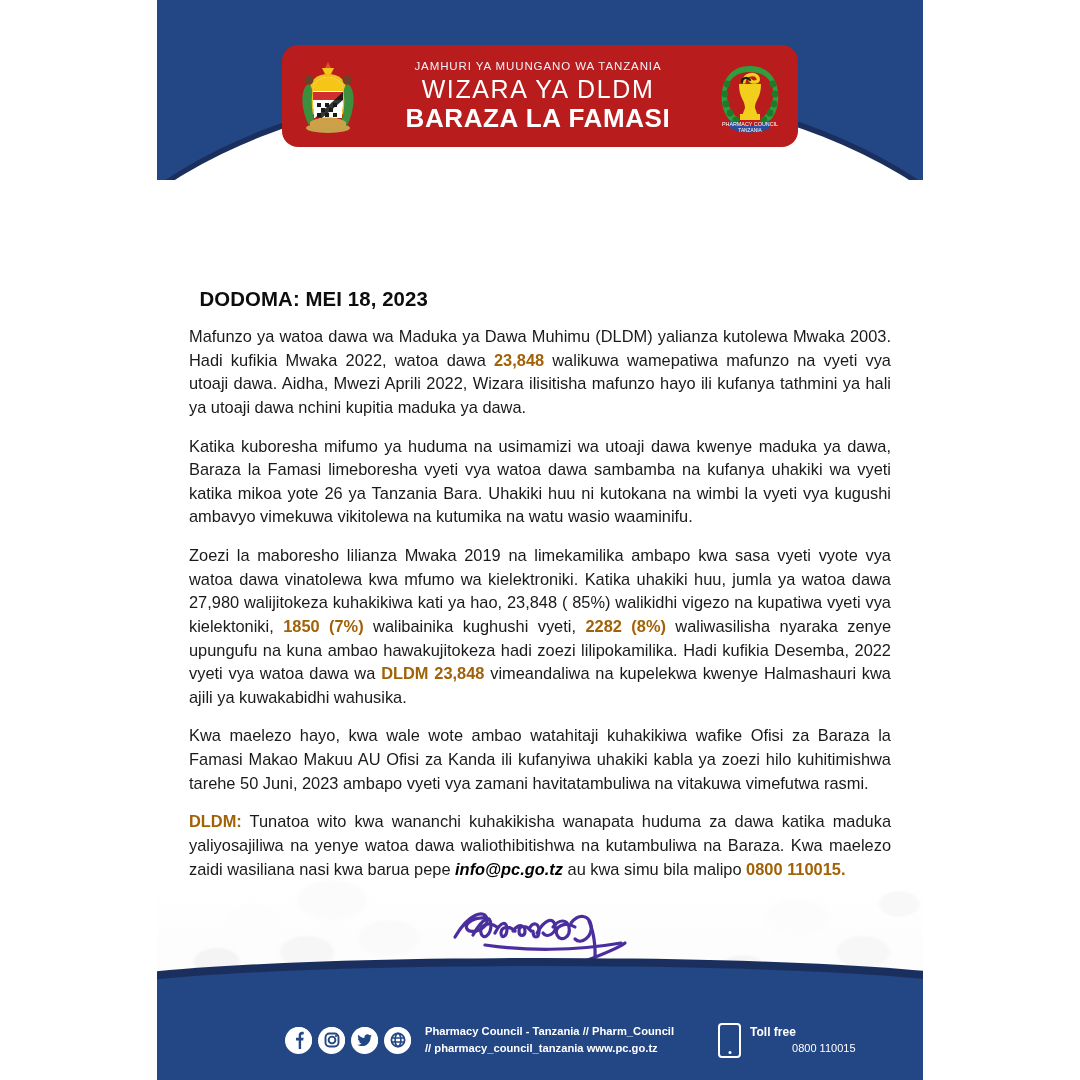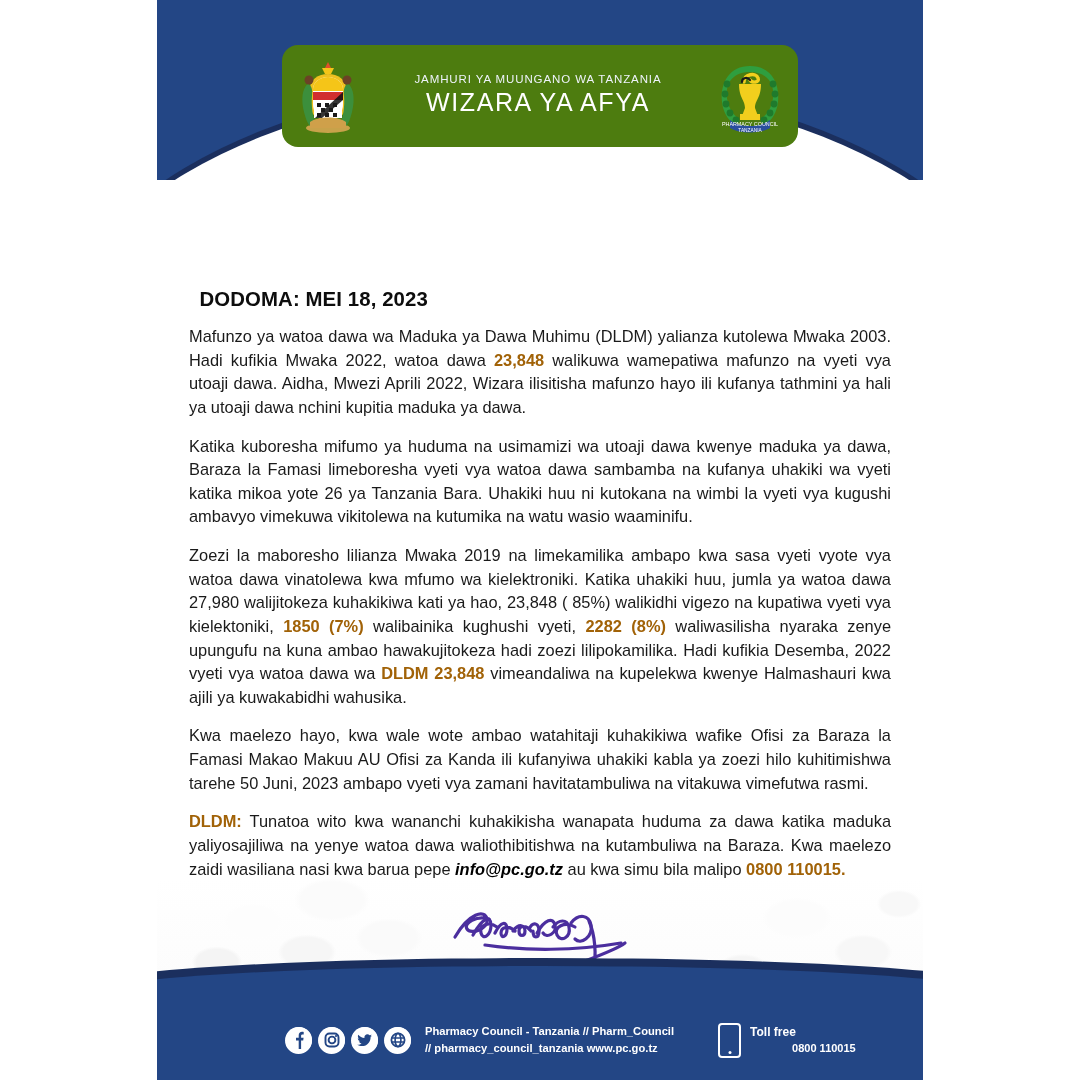--- a/index.html
+++ b/index.html
@@ -40,21 +40,21 @@
     width: 1010px; height: 300px;
     background: #1b2f5e;
     border-radius: 50% 50% 0 0 / 100% 100% 0 0;
   }
 
   
   .header-badge {
     position: absolute;
     left: 125px; top: 45px;
     width: 516px; height: 102px;
-    background: #4d7c0f;
+    background: #b91c1c;
     border-radius: 16px;
     display: flex; align-items: center;
     z-index: 6;
   }
   .crest-box { width: 92px; display:flex; justify-content:center; align-items:center; }
   .badge-text { flex: 1; text-align: center; line-height: 1; }
   .badge-l1 {
     color: #eef3fb; font-size: 11.5px; letter-spacing: 0.9px;
     font-weight: 400; margin-bottom: 5px;
   }
@@ -169,21 +169,21 @@
   .f-phone {
     width: 19px; height: 31px; border: 2px solid #fff;
     border-radius: 4px; position: relative;
   }
   .f-phone::after {
     content: ""; position: absolute; left: 50%; bottom: 2px;
     width: 3px; height: 3px; background: #fff;
     border-radius: 50%; transform: translateX(-50%);
   }
   .f-toll-t1 { color: #fff; font-size: 12px; font-weight: 700; line-height: 1.1; }
-  .f-toll-t2 { color: #fff; font-size: 11px; font-weight: 700; margin-top: 2px; padding-left: 42px; }
+  .f-toll-t2 { color: #fff; font-size: 11px; font-weight: 400; margin-top: 2px; padding-left: 42px; }
 </style>
 </head>
 <body>
 
 <div id="poster">
 
   <div class="top-blue">
     <div class="arc-line"></div>
     <div class="arc-white"></div>
   </div>
@@ -214,21 +214,22 @@
         </g>
         <circle cx="9" cy="22" r="4.5" fill="#6b4226"></circle>
         <circle cx="47" cy="22" r="4.5" fill="#6b4226"></circle>
         <path d="M10 64 C18 58 38 58 46 64 L46 70 L10 70 Z" fill="#cfa04a"></path>
         <path d="M22 10 h12 l-3 6 h-6 z" fill="#f5c518"></path>
         <path d="M28 4 l3 6 h-6 z" fill="#e04f2a"></path>
       </svg>
     </div>
     <div class="badge-text">
       <div class="badge-l1">JAMHURI YA MUUNGANO WA TANZANIA</div>
-      <div class="badge-l2">WIZARA YA AFYA</div>
+      <div class="badge-l2">WIZARA YA DLDM</div>
+      <div class="badge-l3">BARAZA LA FAMASI</div>
     </div>
     <div class="logo-box">
       <svg width="72" height="76" viewBox="0 0 72 76">
         <path d="M36 8 C16 8 6 24 8 44 C9 54 14 62 20 66 L24 60 C18 56 14 48 13 40 C11 24 20 14 36 14 Z" fill="#2f9e3f"></path>
         <path d="M36 8 C56 8 66 24 64 44 C63 54 58 62 52 66 L48 60 C54 56 58 48 59 40 C61 24 52 14 36 14 Z" fill="#2f9e3f"></path>
         <g fill="#1f7a2c">
           <circle cx="13" cy="26" r="3.4"></circle>
             <circle cx="11" cy="36" r="3.4"></circle>
           <circle cx="12" cy="46" r="3.4"></circle>
             <circle cx="16" cy="55" r="3.4"></circle>

